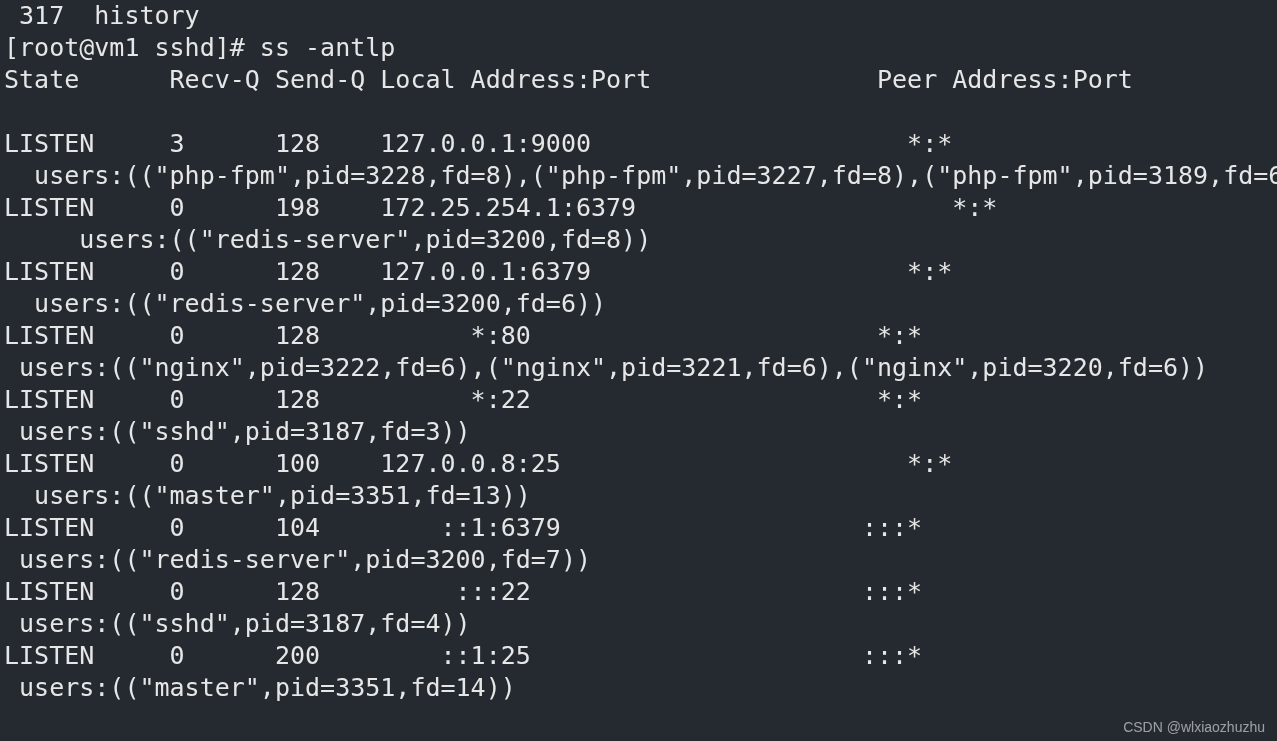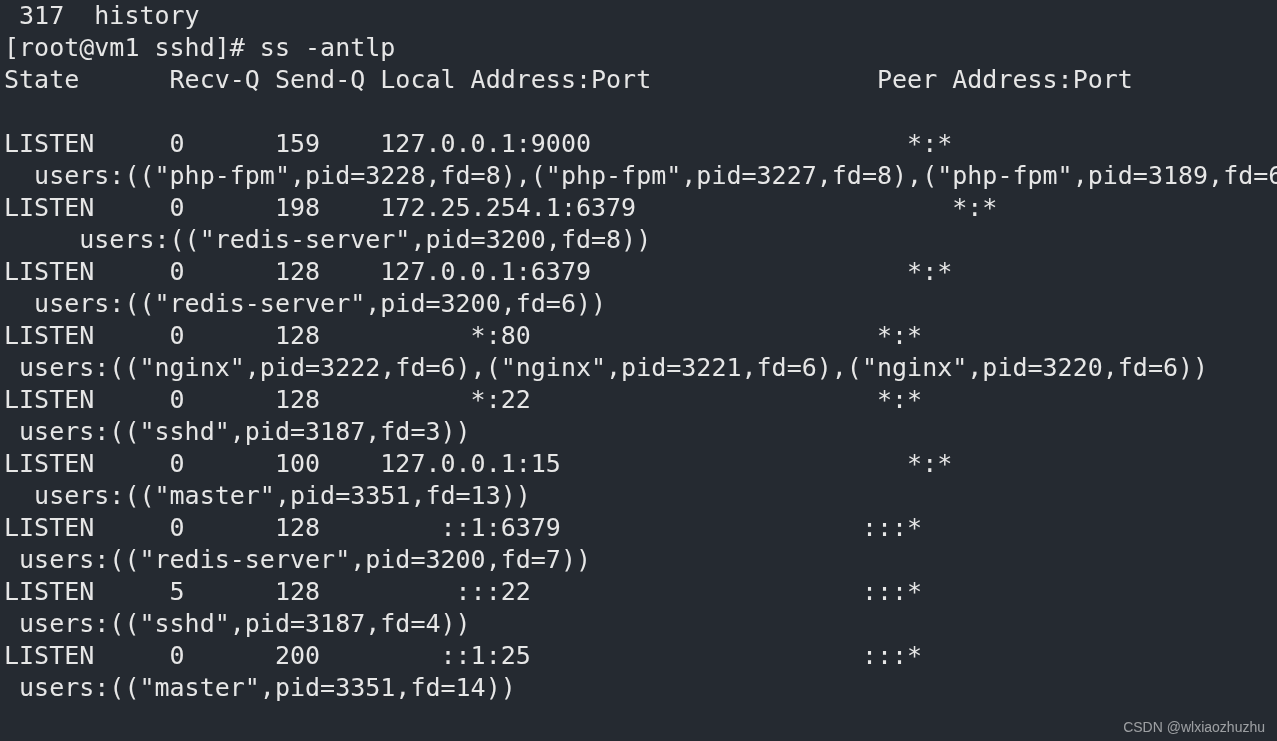--- a/index.html
+++ b/index.html
@@ -30,33 +30,33 @@
     text-align: center;
   }
 </style>
 </head>
 <body>
 
 <pre class="terminal"><span> 317  history</span>
 <span>[root@vm1 sshd]# ss -antlp</span>
 <span>State      Recv-Q Send-Q Local Address:Port               Peer Address:Port</span>
 <span>              </span>
-<span>LISTEN     0      159    127.0.0.1:9000                     *:*                  </span>
+<span>LISTEN     3      128    127.0.0.1:9000                     *:*                  </span>
 <span>  users:(("php-fpm",pid=3228,fd=8),("php-fpm",pid=3227,fd=8),("php-fpm",pid=3189,fd=6))</span>
 <span>LISTEN     0      198    172.25.254.1:6379                     *:*              </span>
 <span>     users:(("redis-server",pid=3200,fd=8))</span>
 <span>LISTEN     0      128    127.0.0.1:6379                     *:*                  </span>
 <span>  users:(("redis-server",pid=3200,fd=6))</span>
 <span>LISTEN     0      128          *:80                       *:*                  </span>
 <span> users:(("nginx",pid=3222,fd=6),("nginx",pid=3221,fd=6),("nginx",pid=3220,fd=6))</span>
 <span>LISTEN     0      128          *:22                       *:*                  </span>
 <span> users:(("sshd",pid=3187,fd=3))</span>
-<span>LISTEN     0      100    127.0.0.1:15                       *:*                  </span>
+<span>LISTEN     0      100    127.0.0.8:25                       *:*                  </span>
 <span>  users:(("master",pid=3351,fd=13))</span>
-<span>LISTEN     0      128        ::1:6379                    :::*                  </span>
+<span>LISTEN     0      104        ::1:6379                    :::*                  </span>
 <span> users:(("redis-server",pid=3200,fd=7))</span>
-<span>LISTEN     5      128         :::22                      :::*                  </span>
+<span>LISTEN     0      128         :::22                      :::*                  </span>
 <span> users:(("sshd",pid=3187,fd=4))</span>
 <span>LISTEN     0      200        ::1:25                      :::*                  </span>
 <span> users:(("master",pid=3351,fd=14))</span>
 </pre>
 
 <div class="watermark">CSDN @wlxiaozhuzhu</div>
 
 </body></html>

